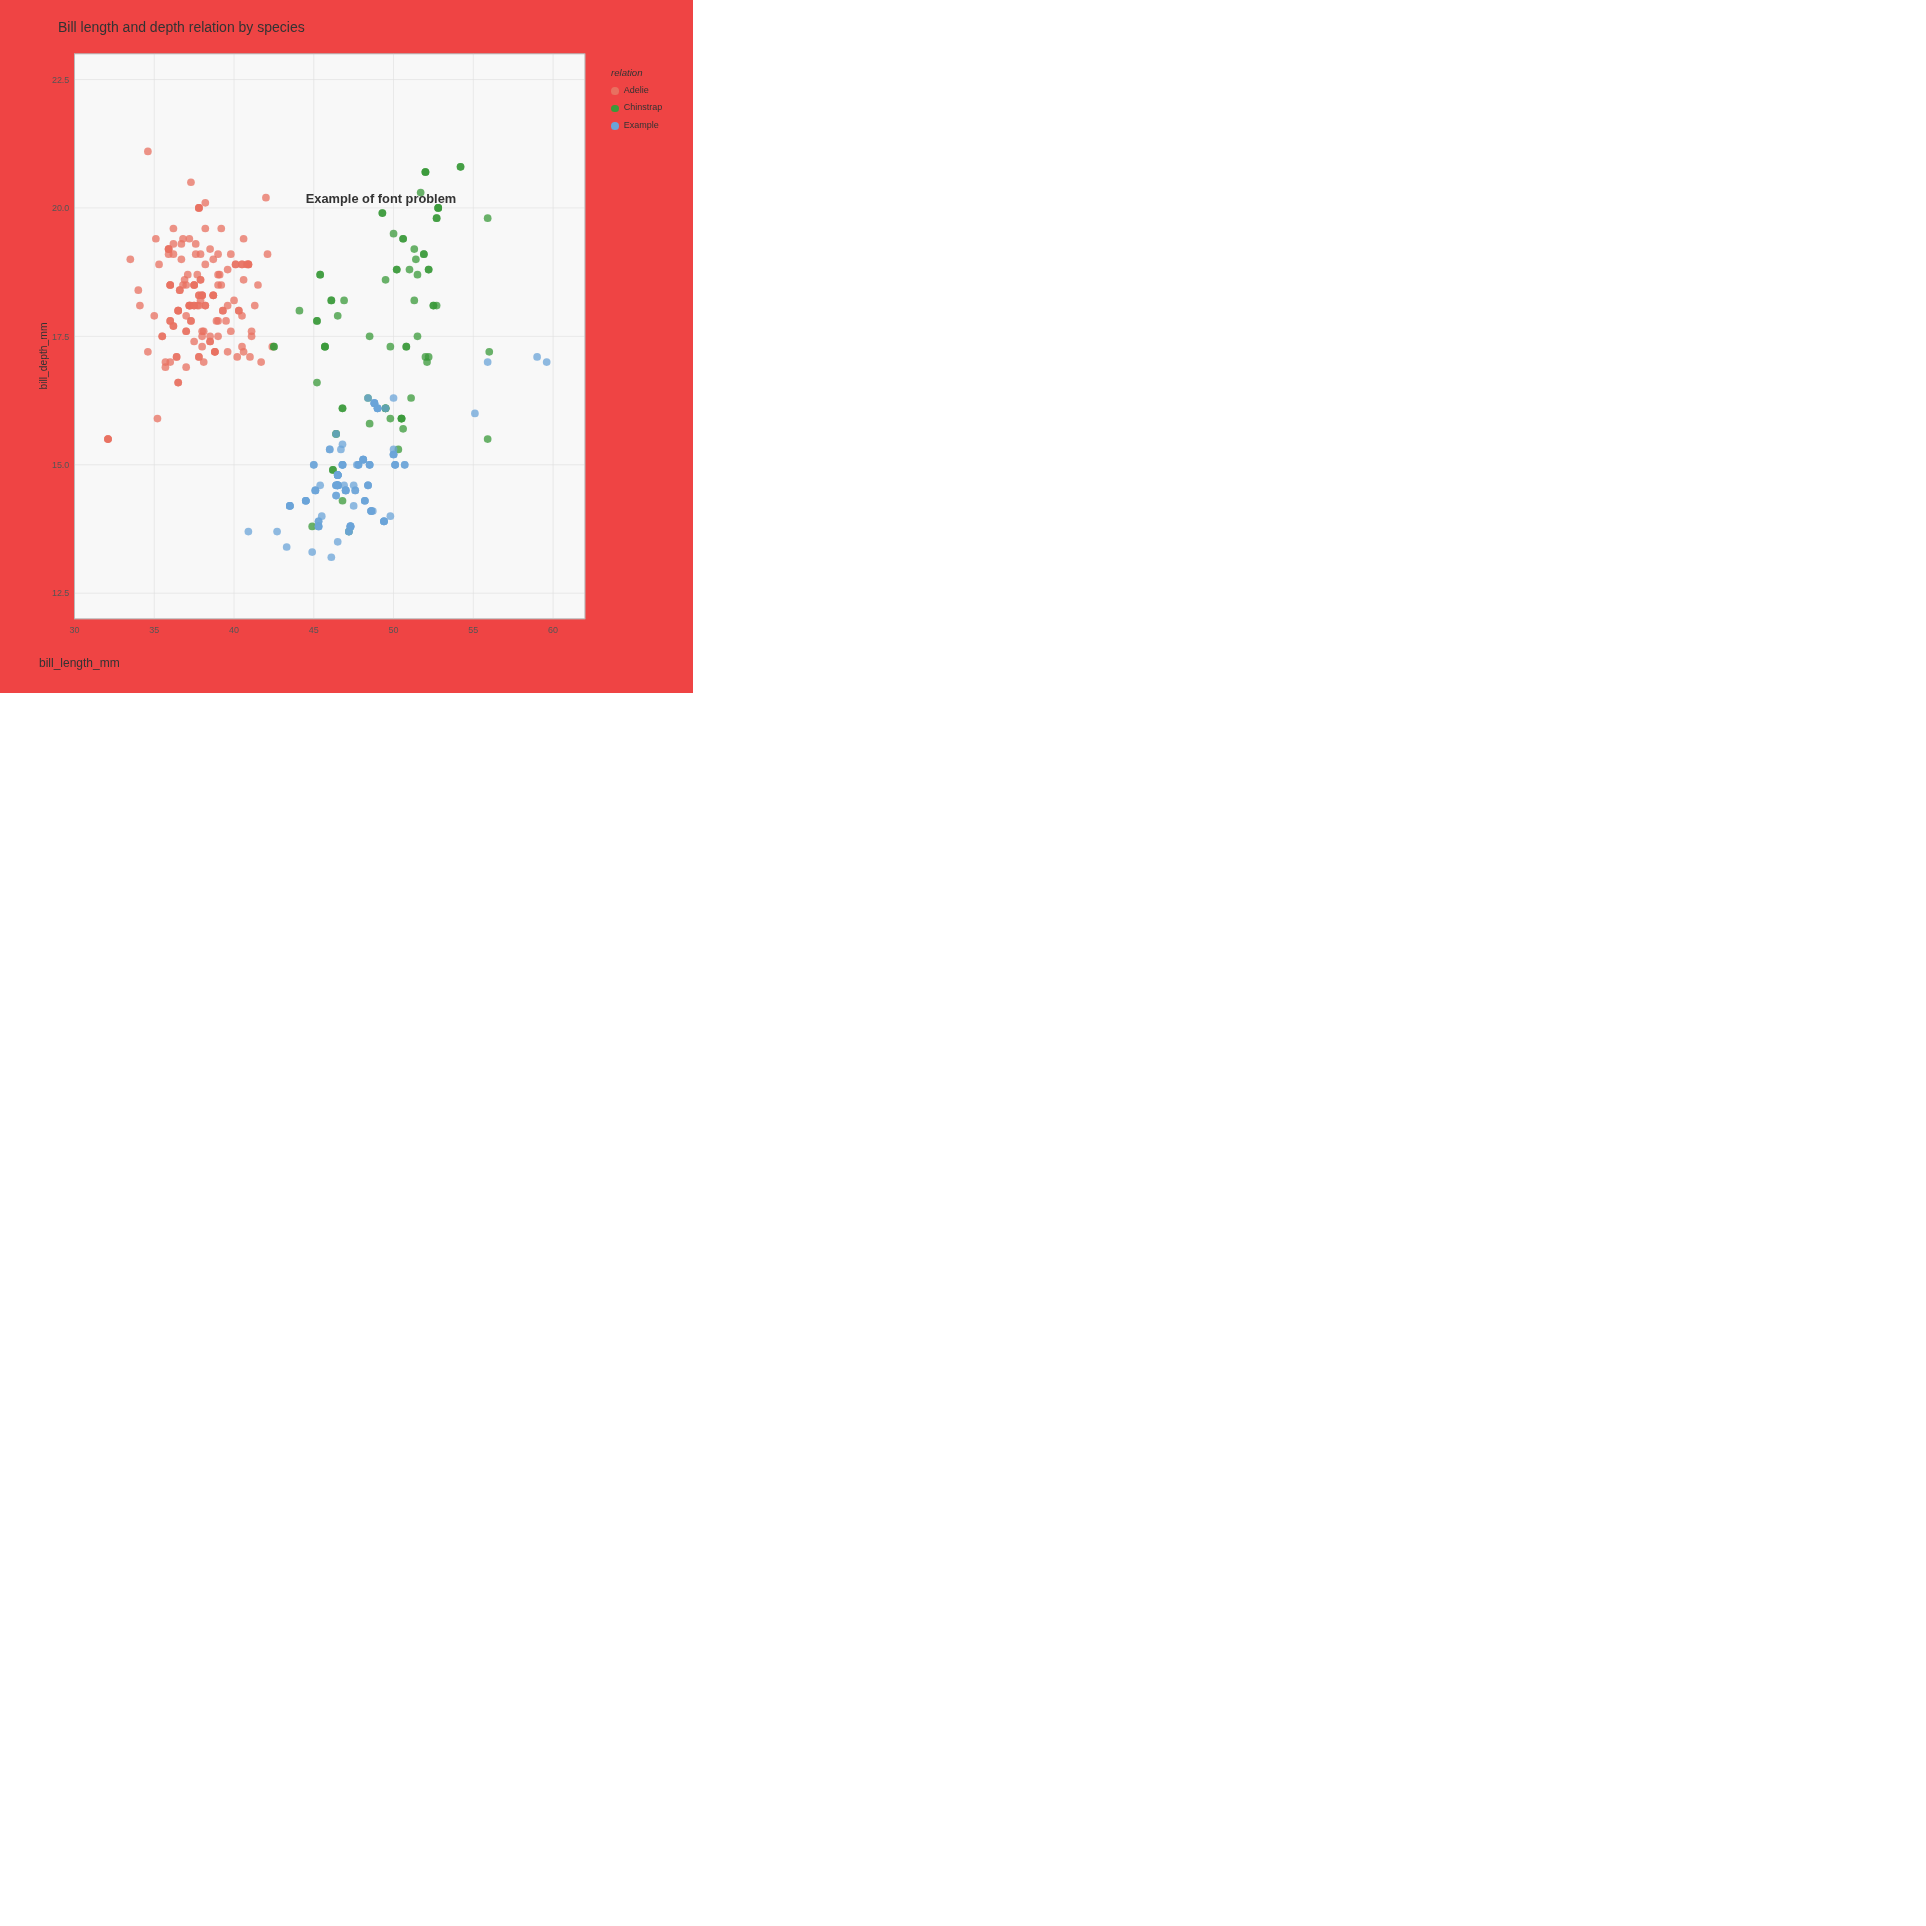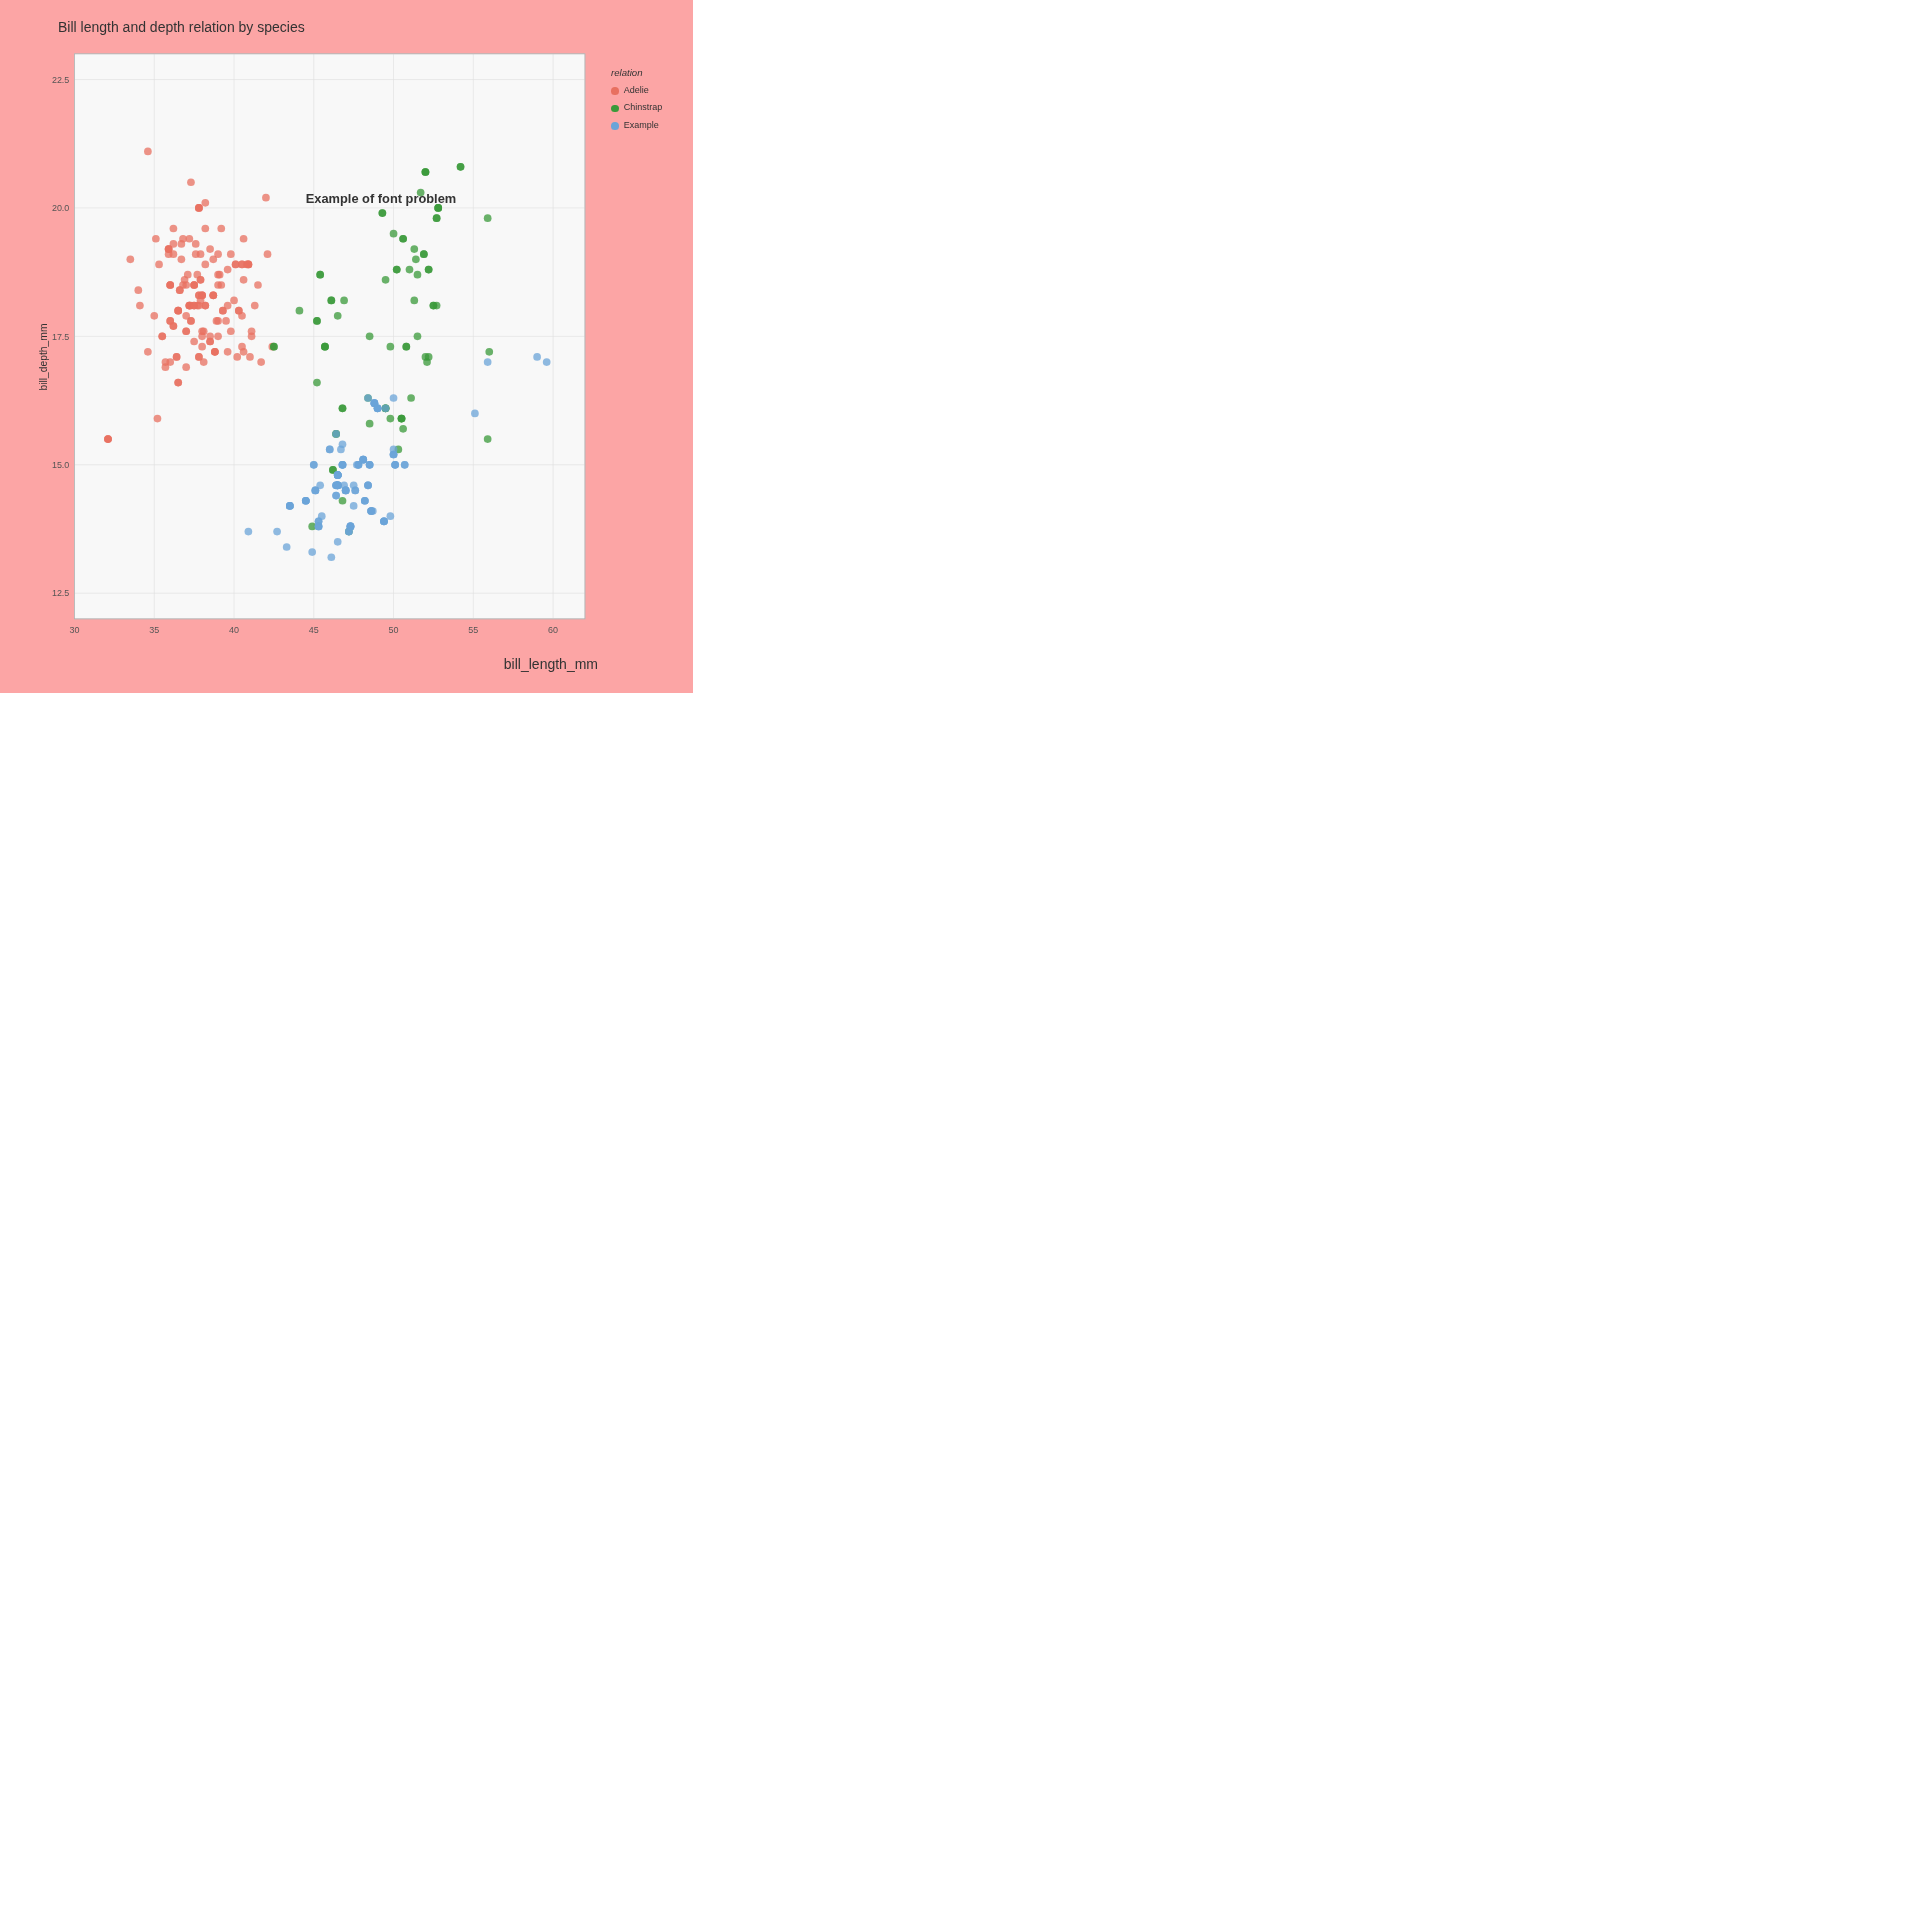--- a/index.html
+++ b/index.html
@@ -7,21 +7,21 @@
       background: #fff;
       font-family: Arial, sans-serif;
       width: 693px;
       height: 693px;
       overflow: hidden;
     }
     .chart-container {
       width: 693px;
       height: 693px;
       position: relative;
-      background: #fca5a5;
+      background: #ef4444;
       padding: 19px 13px 39px 39px;
     }
     .chart-title {
       font-size: 14px;
       color: #333;
       margin-bottom: 6.4px;
       margin-left: 19px;
     }
     .chart-area {
       position: relative;
@@ -35,22 +35,22 @@
     .y-axis-label {
       position: absolute;
       left: -29px;
       top: 50%;
       transform: translateY(-50%) rotate(-90deg);
       font-size: 10.3px;
       color: #333;
       white-space: nowrap;
     }
     .x-axis-label {
-      text-align: right;
-      font-size: 14px;
+      text-align: left;
+      font-size: 12px;
       color: #333;
       margin-top: 5.1px;
     }
     svg.plot {
       display: block;
     }
     .legend-panel {
       width: 103px;
       padding-left: 13px;
       padding-top: 26px;

